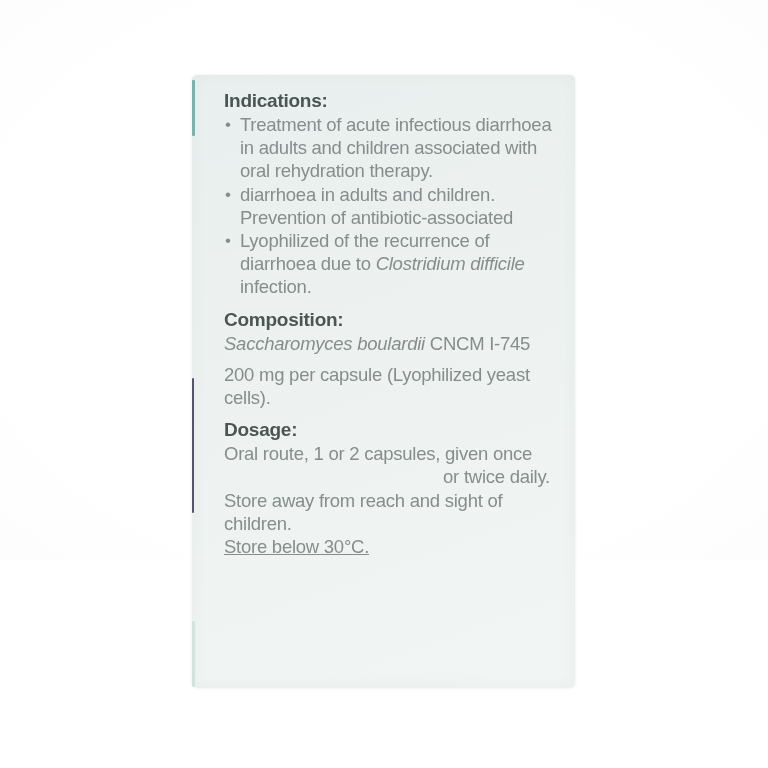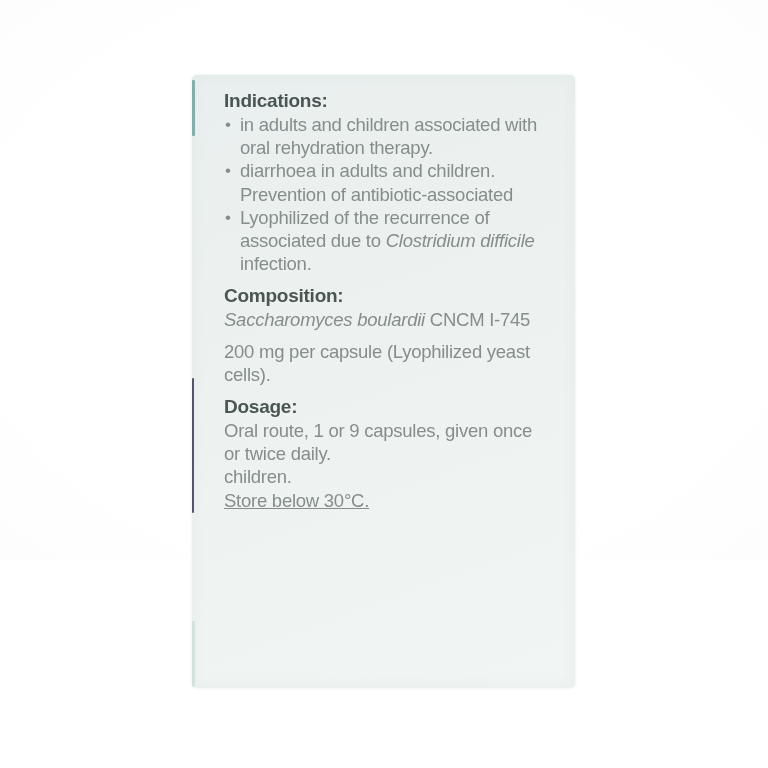--- a/index.html
+++ b/index.html
@@ -60,50 +60,52 @@
 <div class="scene">
   <div class="box">
     <div class="edge-stripe stripe-teal-top" style="background: rgb(120, 180, 173);"></div>
     <div class="edge-stripe stripe-purple-mid" style="background: rgb(87, 83, 110);"></div>
     <div class="edge-stripe stripe-teal-bottom" style="background: rgb(188, 217, 212);"></div>
     <div class="content" id="box-content">
         <div class="section">
           <div class="section-heading" style="color: rgb(75, 86, 84);">Indications:</div>
           <div class="item bulleted">
             <span class="bullet-marker" style="color: rgb(133, 142, 140);">•</span>
+            <div class="text-line" style="color: rgb(133, 142, 140);"><span>Treatment of acute infectious diarrhoea</span></div>
             <div class="text-line" style="color: rgb(133, 142, 140);"><span>in adults and children associated with</span></div>
             <div class="text-line" style="color: rgb(133, 142, 140);"><span>oral rehydration therapy.</span></div>
           </div>
           <div class="item bulleted">
             <span class="bullet-marker" style="color: rgb(133, 142, 140);">•</span>
             <div class="text-line" style="color: rgb(133, 142, 140);"><span>diarrhoea in adults and children.</span></div>
             <div class="text-line" style="color: rgb(133, 142, 140);"><span>Prevention of antibiotic-associated</span></div>
           </div>
           <div class="item bulleted">
             <span class="bullet-marker" style="color: rgb(133, 142, 140);">•</span>
             <div class="text-line" style="color: rgb(133, 142, 140);"><span>Lyophilized of the recurrence of</span></div>
-            <div class="text-line" style="color: rgb(133, 142, 140);"><span>associated due to </span><span class="seg-italic">Clostridium difficile</span></div>
+            <div class="text-line" style="color: rgb(133, 142, 140);"><span>diarrhoea due to </span><span class="seg-italic">Clostridium difficile</span></div>
             <div class="text-line" style="color: rgb(133, 142, 140);"><span>infection.</span></div>
           </div>
         </div>
         <div class="section">
           <div class="section-heading" style="color: rgb(75, 86, 84);">Composition:</div>
           <div class="item">
             <div class="text-line" style="color: rgb(133, 142, 140);"><span class="seg-italic">Saccharomyces boulardii</span><span> CNCM I-745</span></div>
             <div class="text-line" style="color: rgb(133, 142, 140); margin-top: 8px;"><span>200 mg per capsule (Lyophilized yeast</span></div>
             <div class="text-line" style="color: rgb(133, 142, 140);"><span>cells).</span></div>
           </div>
         </div>
         <div class="section">
           <div class="section-heading" style="color: rgb(75, 86, 84);">Dosage:</div>
           <div class="item">
-            <div class="text-line" style="color: rgb(133, 142, 140);"><span>Oral route, 1 or 9 capsules, given once</span></div>
-            <div class="text-line" style="color: rgb(133, 142, 140);"><span>or twice daily.</span></div>
+            <div class="text-line" style="color: rgb(133, 142, 140);"><span>Oral route, 1 or 2 capsules, given once</span></div>
+            <div class="text-line" style="color: rgb(133, 142, 140); text-align: right;"><span>or twice daily.</span></div>
           </div>
           <div class="item">
+            <div class="text-line" style="color: rgb(133, 142, 140);"><span>Store away from reach and sight of</span></div>
             <div class="text-line" style="color: rgb(133, 142, 140);"><span>children.</span></div>
           </div>
           <div class="item">
             <div class="text-line" style="color: rgb(133, 142, 140); text-decoration: underline;"><span>Store below 30°C.</span></div>
           </div>
         </div>
       </div>
   </div>
 </div>
 

